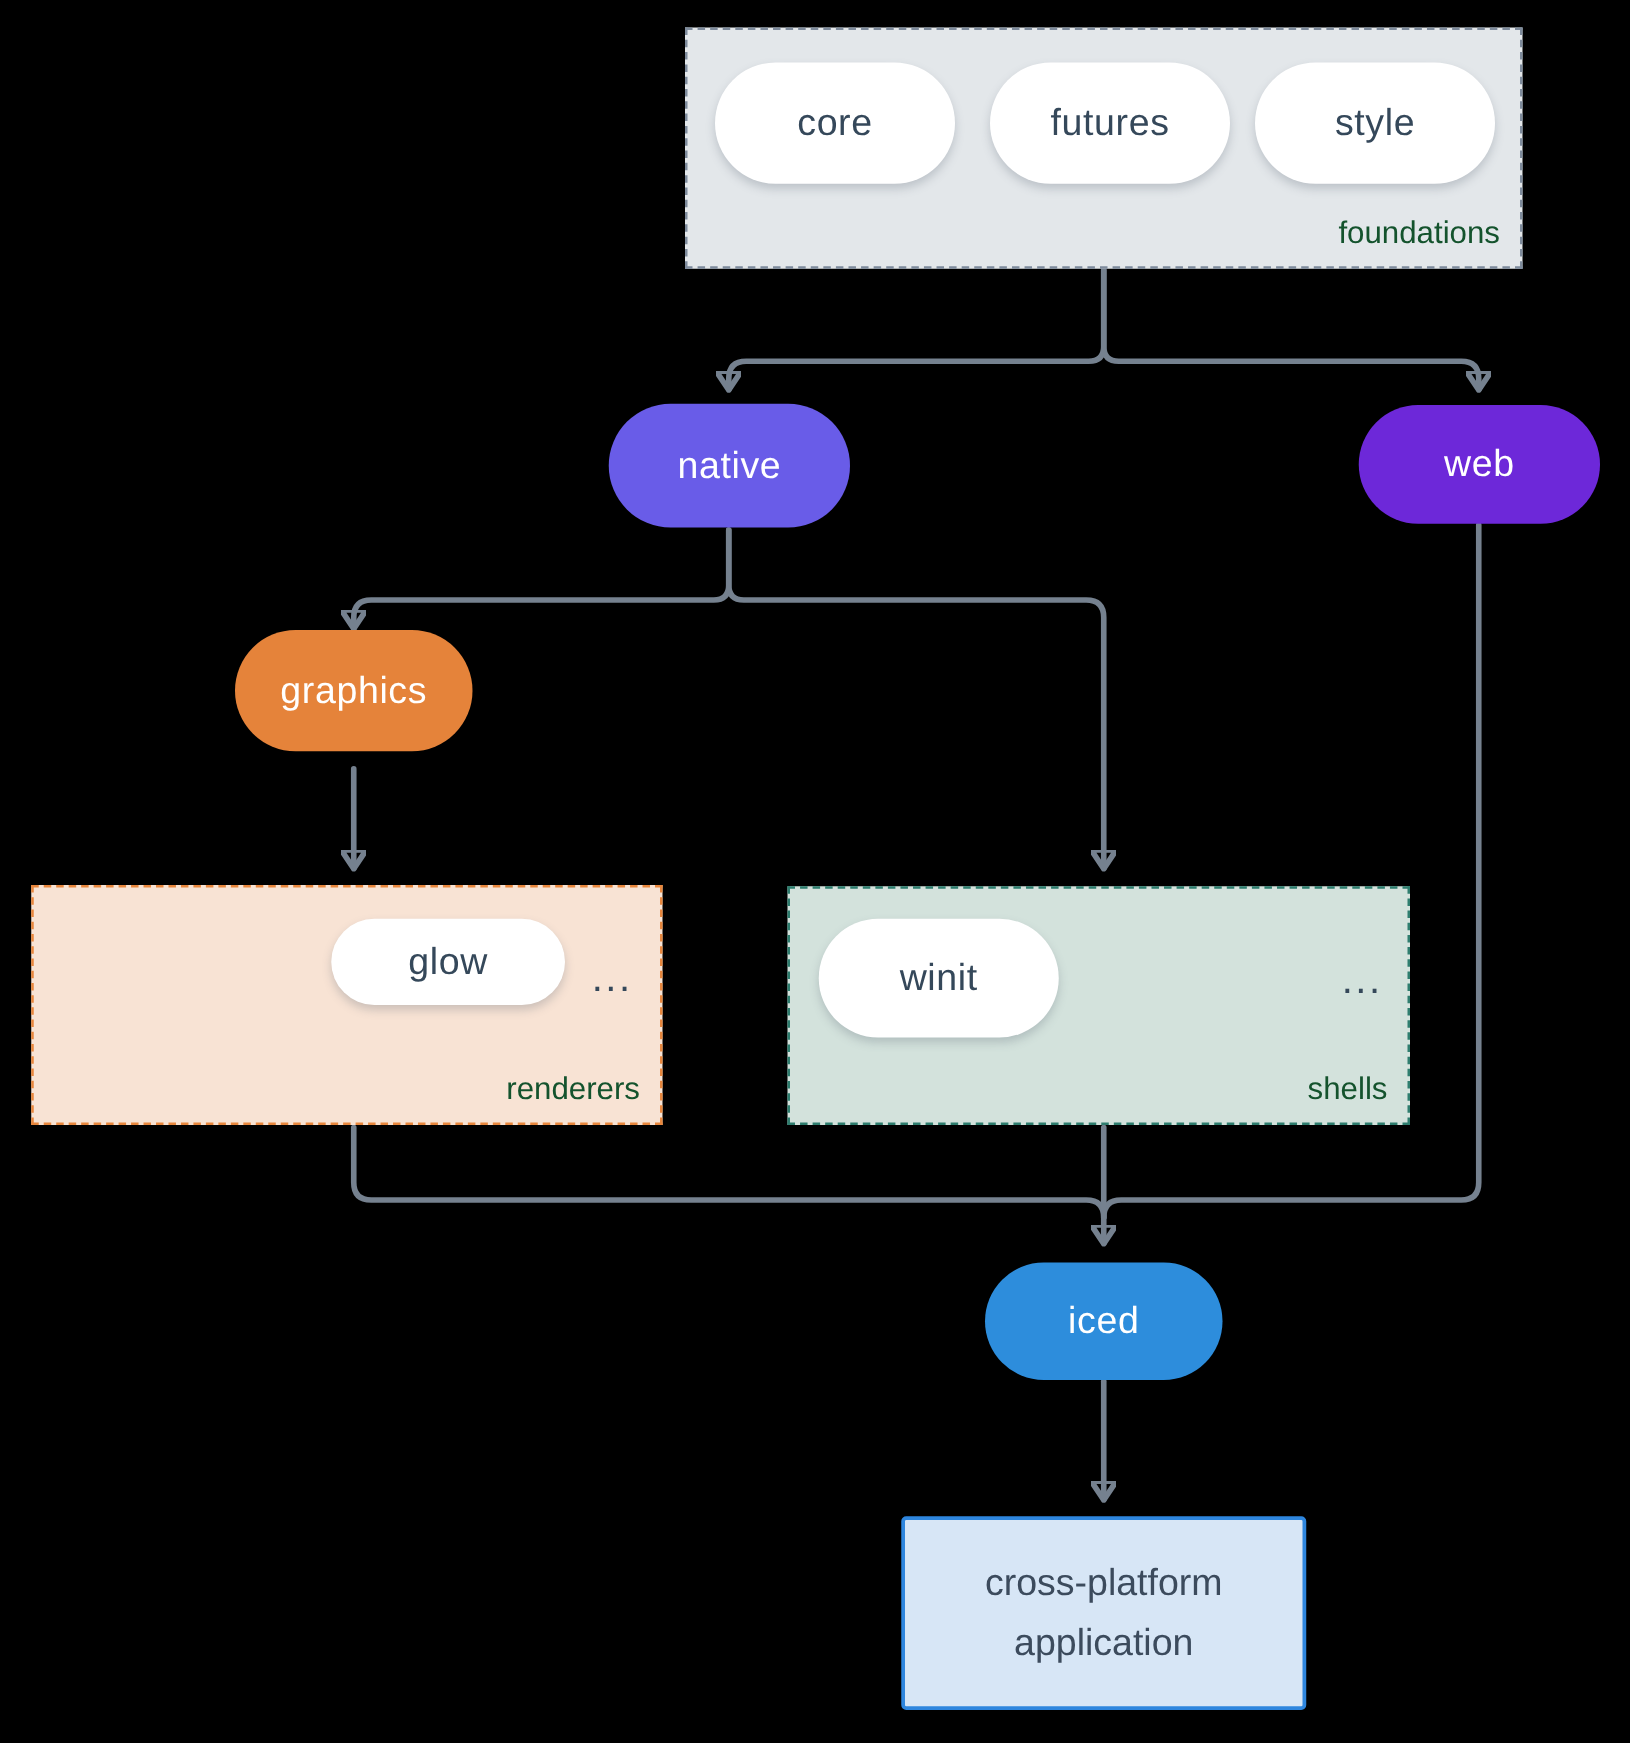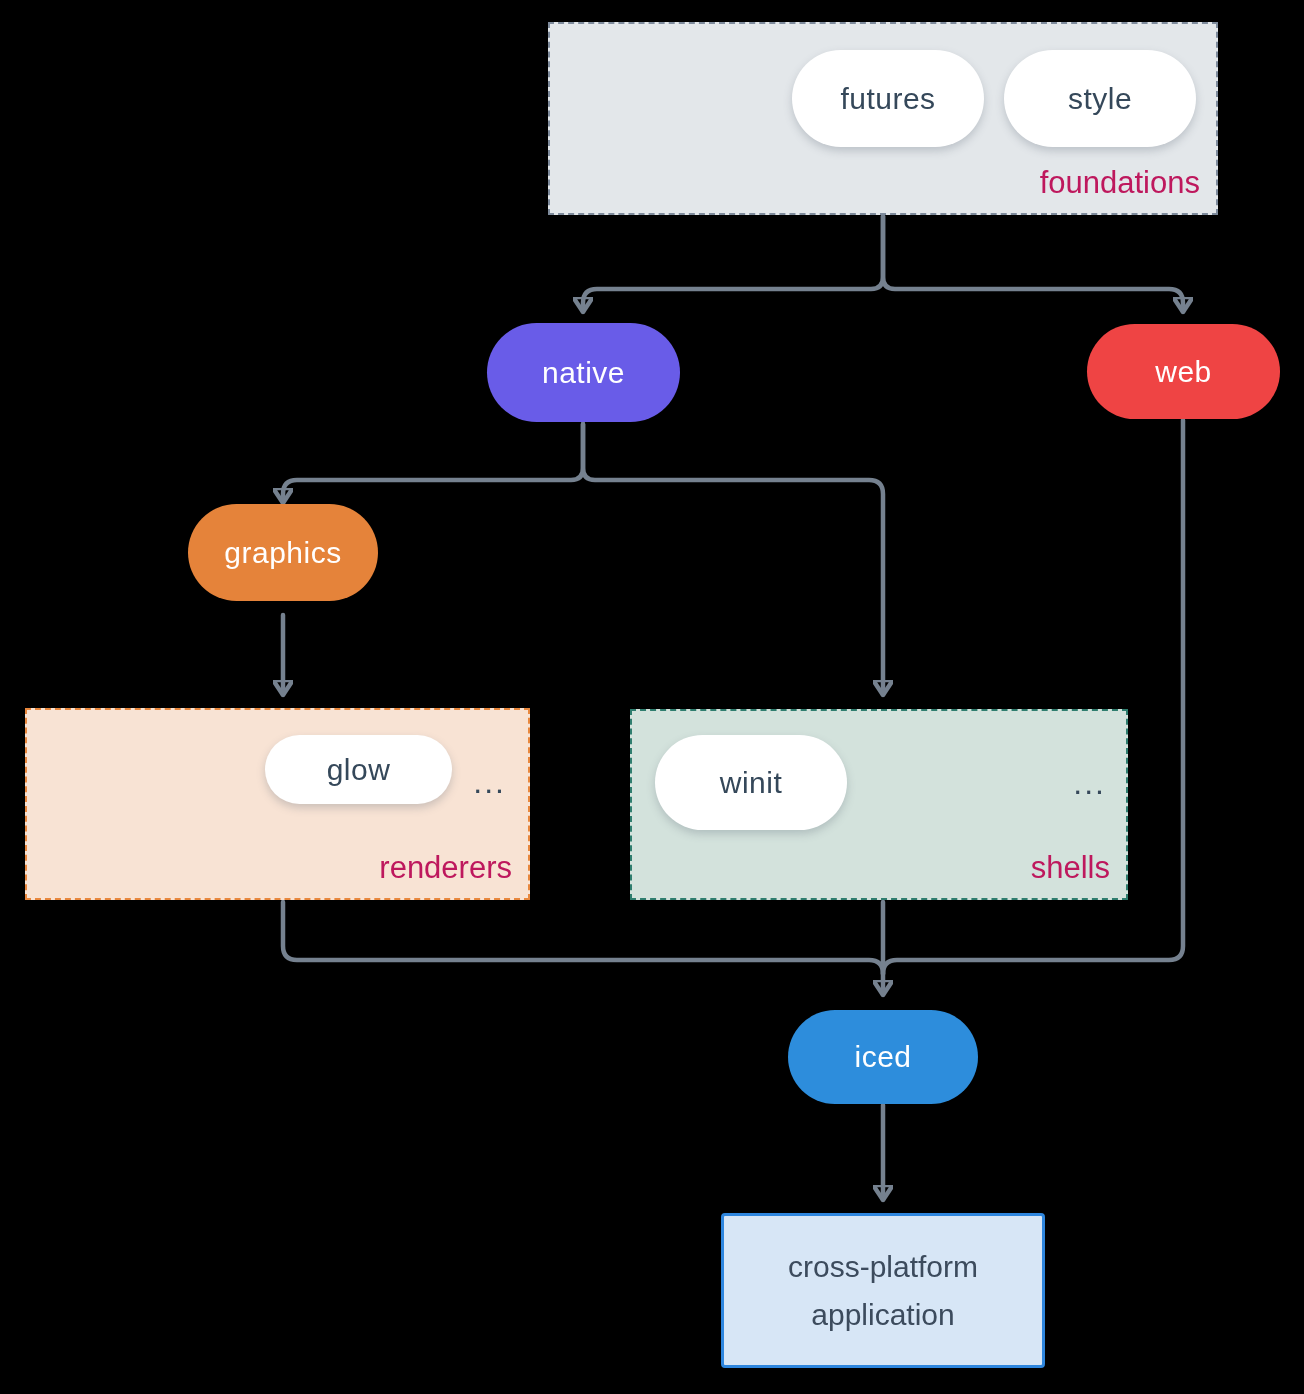--- a/index.html
+++ b/index.html
@@ -25,35 +25,35 @@
   }
   .pill.colored{color:#ffffff;}
 
   .group-box{
     position:absolute;
     box-sizing:border-box;
     border:2px dashed #7E8B9C;
   }
   .group-box .corner-label{
     position:absolute;right:16px;bottom:12px;
-    font-size:31px;color:#be185d;
+    font-size:25px;color:#14532d;
   }
   .dots{
     position:absolute;top:25px;height:95px;
     display:flex;align-items:center;
     font-size:32px;color:#35485A;letter-spacing:2px;
   }
 
   #foundations{left:548px;top:22px;width:670px;height:193px;background:#E3E7EA;border-color:#7E8B9C;}
   #pill-core   {left:22px; top:26px;width:192px;height:97px;}
   #pill-futures{left:242px;top:26px;width:192px;height:97px;}
   #pill-style  {left:454px;top:26px;width:192px;height:97px;}
 
   #pill-native  {left:487px; top:323px;width:193px;height:99px;background:#695CE8;}
-  #pill-web     {left:1087px;top:324px;width:193px;height:95px;background:#ef4444;}
+  #pill-web     {left:1087px;top:324px;width:193px;height:95px;background:#6d28d9;}
   #pill-graphics{left:188px; top:504px;width:190px;height:97px;background:#E5833A;}
   #pill-iced    {left:788px; top:1010px;width:190px;height:94px;background:#2D8DDC;}
 
   #renderers{left:25px;top:708px;width:505px;height:192px;background:#F8E3D4;border-color:#E8873D;}
   #pill-wgpu{left:25px; top:25px;width:187px;height:95px;}
   #pill-glow{left:238px;top:25px;width:187px;height:69px;}
   #renderers .dots{right:22px;}
 
   #shells{left:630px;top:709px;width:498px;height:191px;background:#D3E2DC;border-color:#2E7D6E;}
   #pill-winit {left:23px; top:24px;width:192px;height:95px;}
@@ -84,20 +84,23 @@
     <path d="M 583 424 V 468 Q 583 480 571 480 H 297 Q 283 480 283 494 V 503" marker-end="url(#arrow)"></path>
     <path d="M 583 424 V 468 Q 583 480 595 480 H 869 Q 883 480 883 494 V 695" marker-end="url(#arrow)"></path>
     <path d="M 283 615 V 695" marker-end="url(#arrow)"></path>
     <path d="M 1183 420 V 946 Q 1183 960 1169 960 H 897 Q 883 960 883 974"></path>
     <path d="M 283 902 V 946 Q 283 960 297 960 H 869 Q 883 960 883 974"></path>
     <path d="M 883 902 V 995" marker-end="url(#arrow)"></path>
     <path d="M 883 1105 V 1200" marker-end="url(#arrow)"></path>
   </svg>
 
   <div class="group-box" id="foundations">
+    <div class="pill white" id="pill-core">
+      <span>core</span>
+    </div>
     <div class="pill white" id="pill-futures">
       <span>futures</span>
     </div>
     <div class="pill white" id="pill-style">
       <span>style</span>
     </div>
     <span class="corner-label">foundations</span>
   </div>
 
   <div class="pill colored" id="pill-native">

